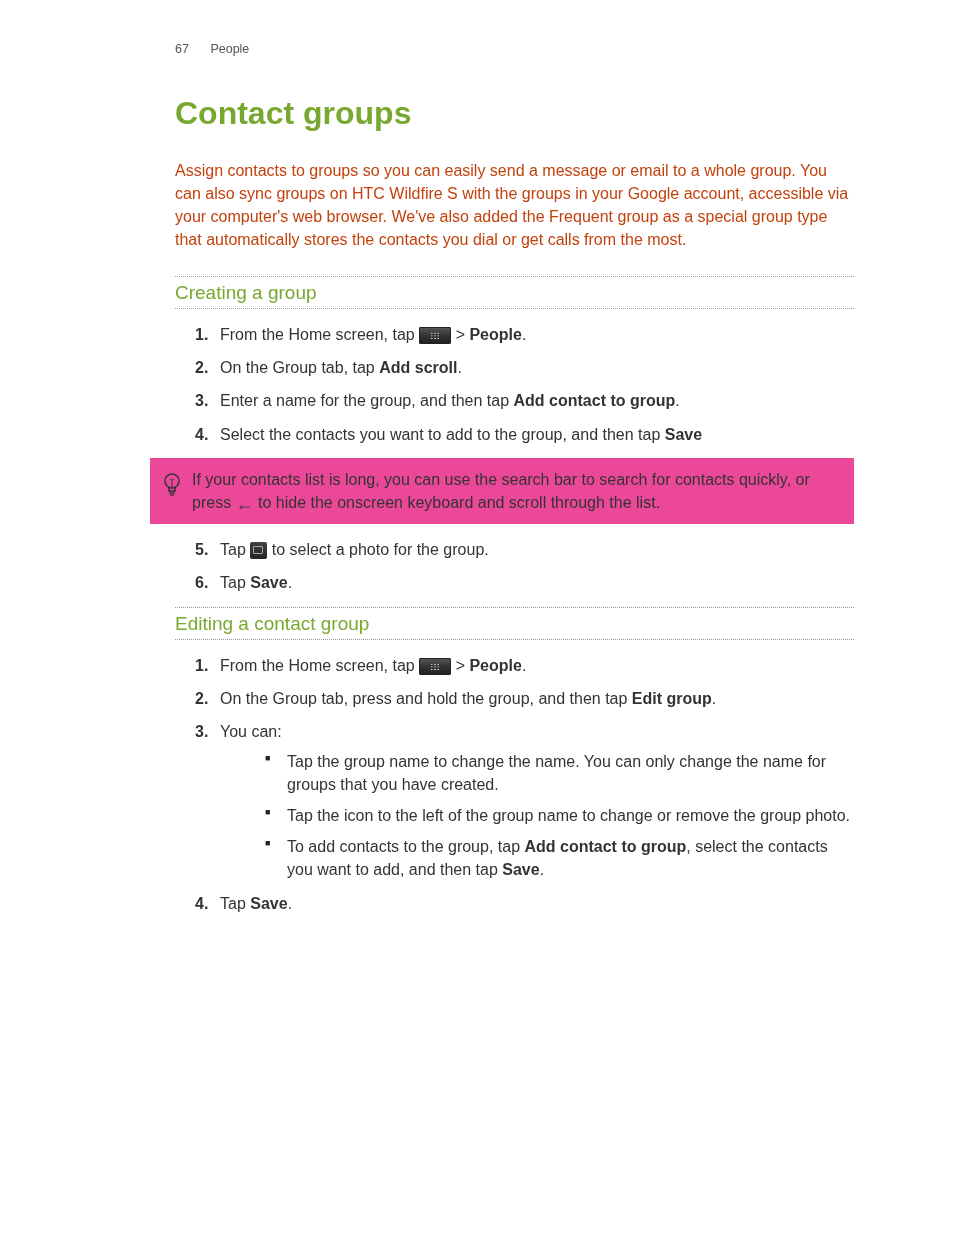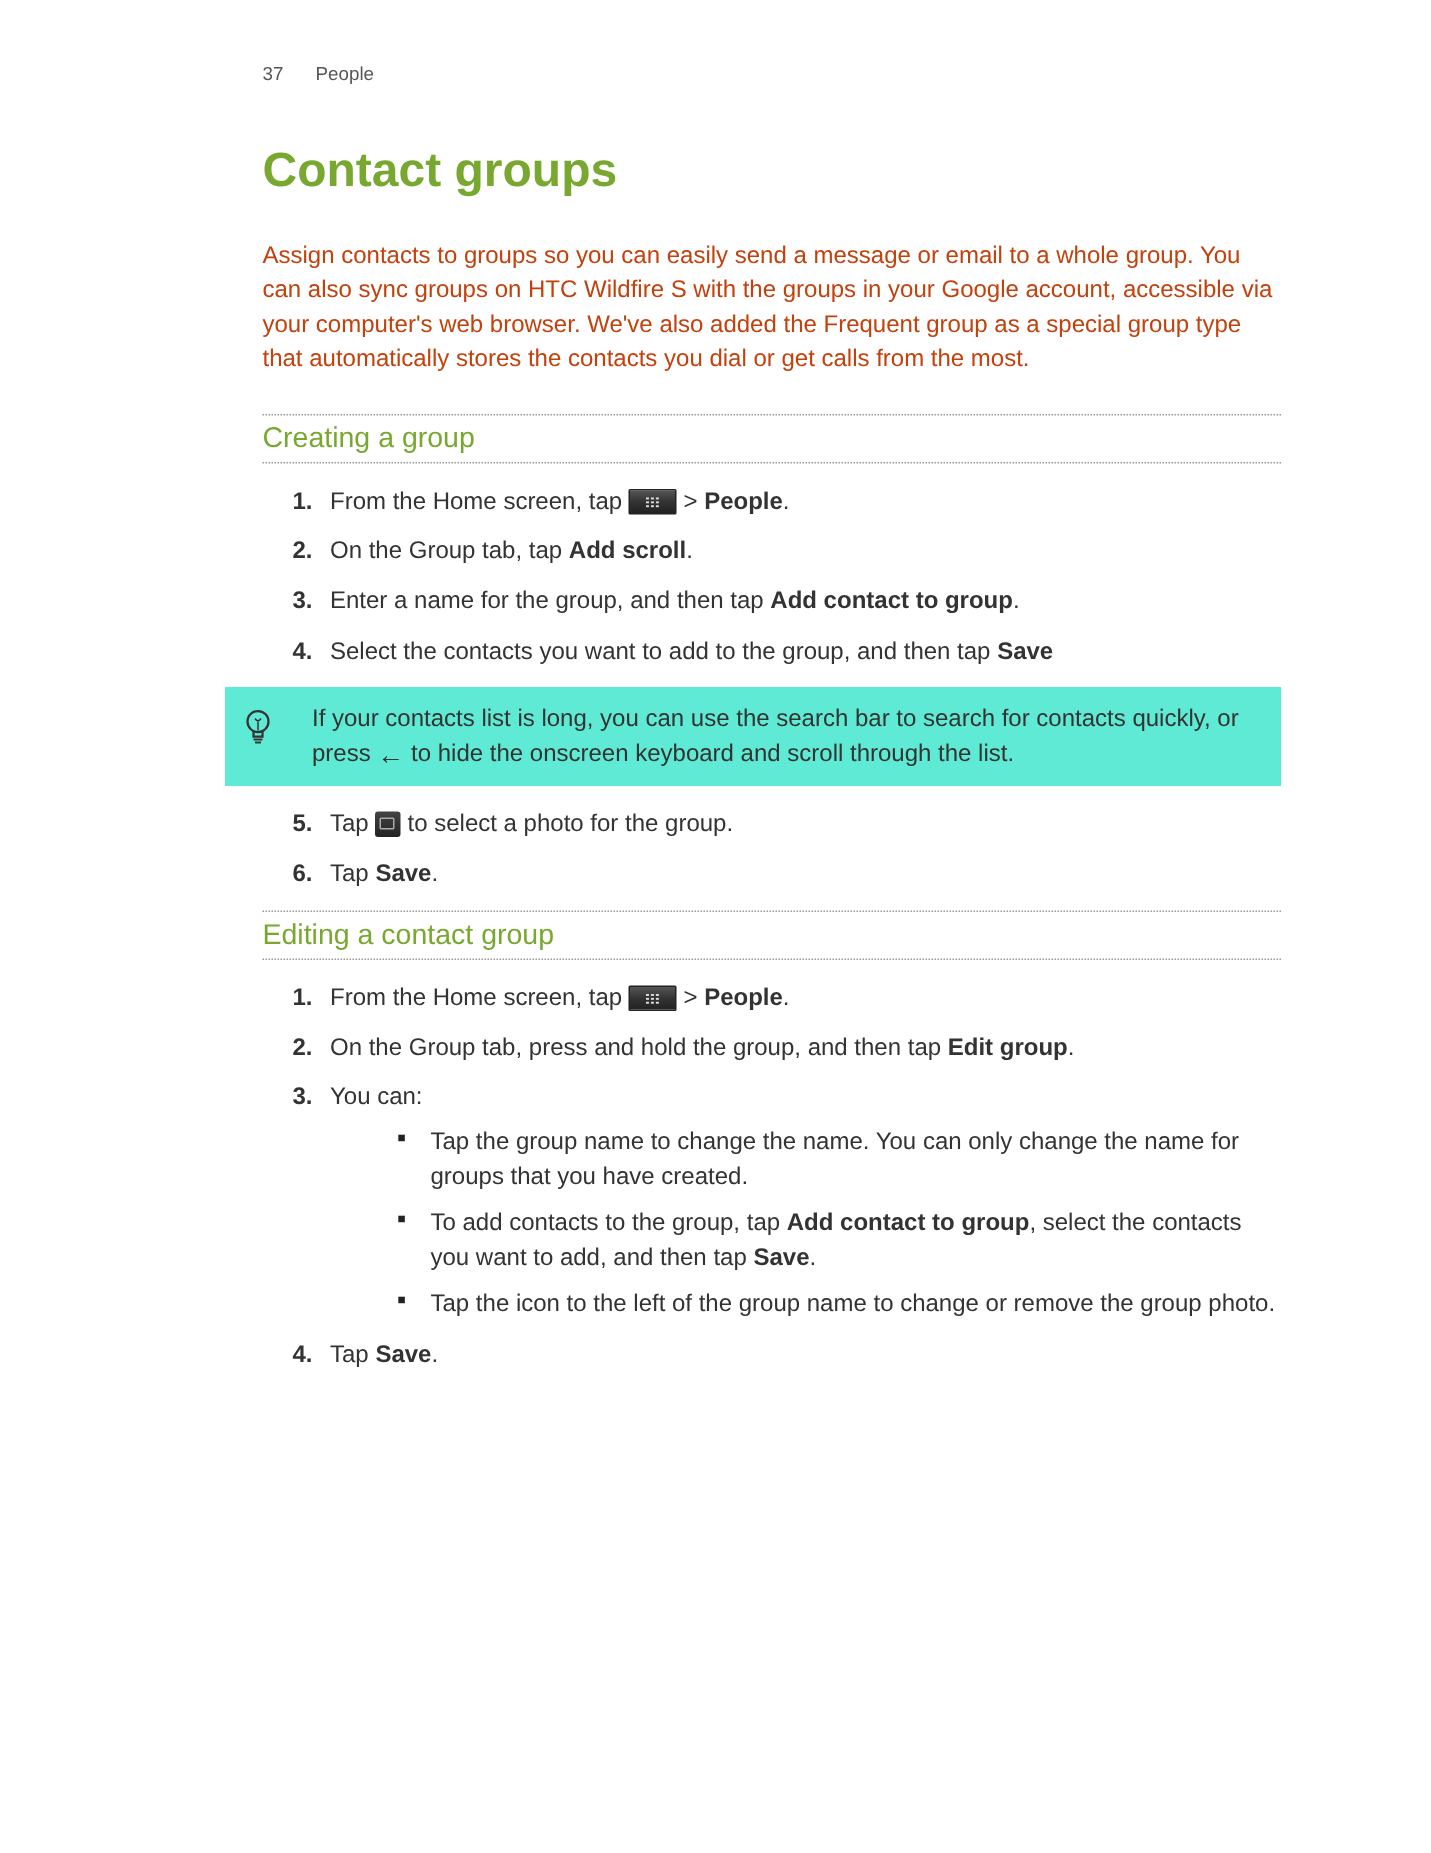--- a/index.html
+++ b/index.html
@@ -59,26 +59,26 @@
     ol.steps > li .num {
       position: absolute;
       left: 0;
       font-weight: bold;
       color: #333;
     }
     .bold {
       font-weight: bold;
     }
     .tip-box {
-      background: #5eead4;
+      background: #ec4899;
       padding: 10px 12px 10px 12px;
       margin: 8px 0 14px -25px;
       display: flex;
       align-items: flex-start;
-      gap: 26px;
+      gap: 10px;
     }
     .tip-icon {
       flex-shrink: 0;
       margin-top: 4px;
     }
     .tip-text {
       line-height: 1.45;
     }
     .apps-icon {
       display: inline-block;
@@ -170,21 +170,21 @@
       left: 0;
       top: 2px;
       font-size: 9px;
       color: #222;
     }
   </style>
 </head>
 <body>
 
 <div class="header">
-  <span class="pagenum">37</span>
+  <span class="pagenum">67</span>
   <span>People</span>
 </div>
 
 <h1 class="main-title">Contact groups</h1>
 
 <p class="intro">Assign contacts to groups so you can easily send a message or email to a whole group. You can also sync groups on HTC Wildfire S with the groups in your Google account, accessible via your computer's web browser. We've also added the Frequent group as a special group type that automatically stores the contacts you dial or get calls from the most.</p>
 
 <h2 class="section-title">Creating a group</h2>
 
 <ol class="steps">
@@ -242,23 +242,23 @@
   </li>
   <li>
     <span class="num">2.</span>
     <span>On the Group tab, press and hold the group, and then tap </span><span class="bold">Edit group</span><span>.</span>
   </li>
   <li>
     <span class="num">3.</span>
     <span>You can:</span>
     <ul class="bullets">
       <li>Tap the group name to change the name. You can only change the name for groups that you have created.</li>
+      <li>Tap the icon to the left of the group name to change or remove the group photo.</li>
       <li>
         <span>To add contacts to the group, tap </span><span class="bold">Add contact to group</span><span>, select the contacts you want to add, and then tap </span><span class="bold">Save</span><span>.</span>
       </li>
-      <li>Tap the icon to the left of the group name to change or remove the group photo.</li>
     </ul>
   </li>
   <li>
     <span class="num">4.</span>
     <span>Tap </span><span class="bold">Save</span><span>.</span>
   </li>
 </ol>
 
 </body></html>

